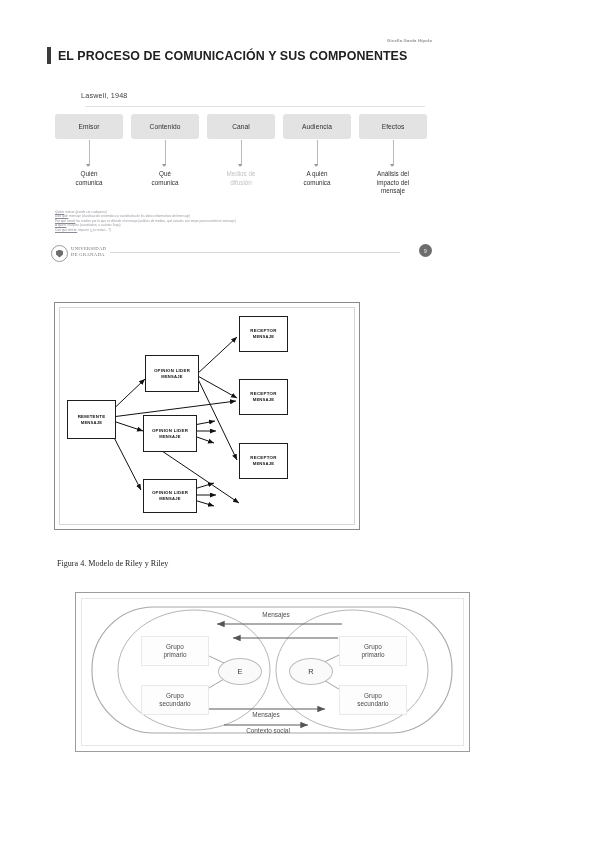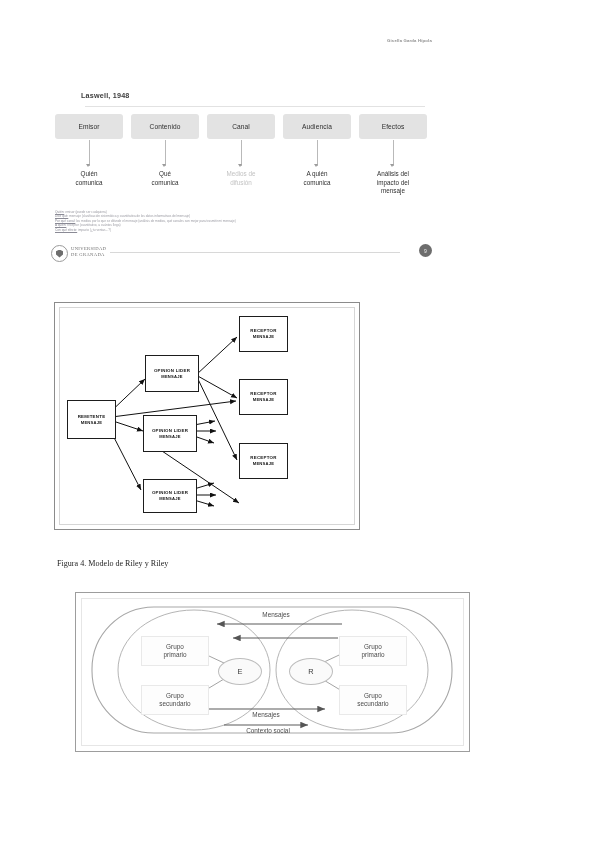--- a/index.html
+++ b/index.html
@@ -6,21 +6,21 @@
   body{width:599px;height:848px;position:relative;font-family:"Liberation Sans",sans-serif;color:#222;}
   .page{position:absolute;inset:0;background:#fff;}
 
   
   .slide{position:absolute;left:47px;top:38px;width:385px;height:235px;background:#fff;}
   .author{position:absolute;right:0;top:0;font-size:4.2px;letter-spacing:.2px;color:#8d8d8d;
           font-family:"Liberation Sans",sans-serif;font-weight:700;white-space:nowrap;}
   .title-row{position:absolute;left:0;top:9px;display:flex;align-items:center;gap:7px;}
   .title-bar{width:4px;height:17px;background:#3b3b3b;}
   .slide-title{font-size:12.4px;font-weight:700;color:#212121;letter-spacing:.1px;white-space:nowrap;}
-  .subtitle{position:absolute;left:7px;top:53px;font-size:7.2px;font-weight:700;color:#3d3d3d;letter-spacing:.2px;padding-left:27px;}
+  .subtitle{position:absolute;left:7px;top:53px;font-size:7.2px;font-weight:400;color:#3d3d3d;letter-spacing:.2px;padding-left:27px;}
   .rule{position:absolute;left:38px;top:68px;width:340px;height:1px;background:#e2e2e2;}
 
   
   .lass{position:absolute;left:8px;top:76px;width:372px;display:flex;justify-content:space-between;}
   .col{width:68px;display:flex;flex-direction:column;align-items:center;}
   .chip{width:100%;height:25px;border-radius:3px;background:#e3e3e3;display:flex;align-items:center;justify-content:center;
         font-size:6.6px;color:#2e2e2e;font-weight:400;letter-spacing:.1px;}
   .stem{width:1px;height:26px;background:#b9b9b9;margin-top:1px;position:relative;}
   .stem:after{content:"";position:absolute;left:-2.2px;bottom:-1px;border-left:2.6px solid transparent;
               border-right:2.6px solid transparent;border-top:3.4px solid #9b9b9b;}
@@ -66,20 +66,24 @@
 </style>
 </head>
 <body>
 
 <div class="page">
 
   <div class="slide">
 
     <div class="author">Gisella Garda Hípola</div>
 
+    <div class="title-row">
+      <div class="title-bar"></div>
+      <div class="slide-title">EL PROCESO DE COMUNICACIÓN Y SUS COMPONENTES</div>
+    </div>
 
     <div class="subtitle">Laswell, 1948</div>
     <div class="rule"></div>
 
     <div class="lass">
       <div class="col">
         <div class="chip">Emisor</div>
         <div class="stem"></div>
         <div class="cap" style="white-space: pre-line;">Quién
 comunica</div>

